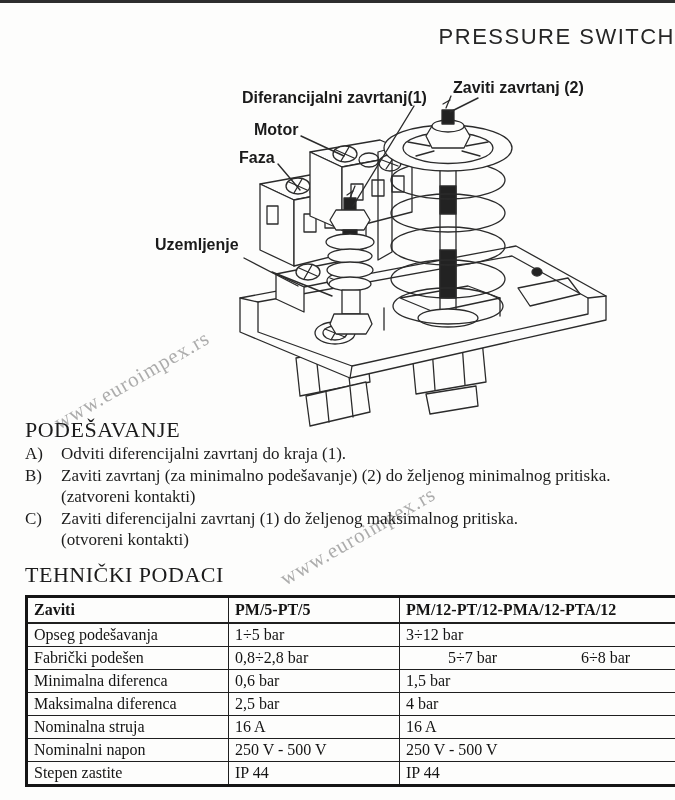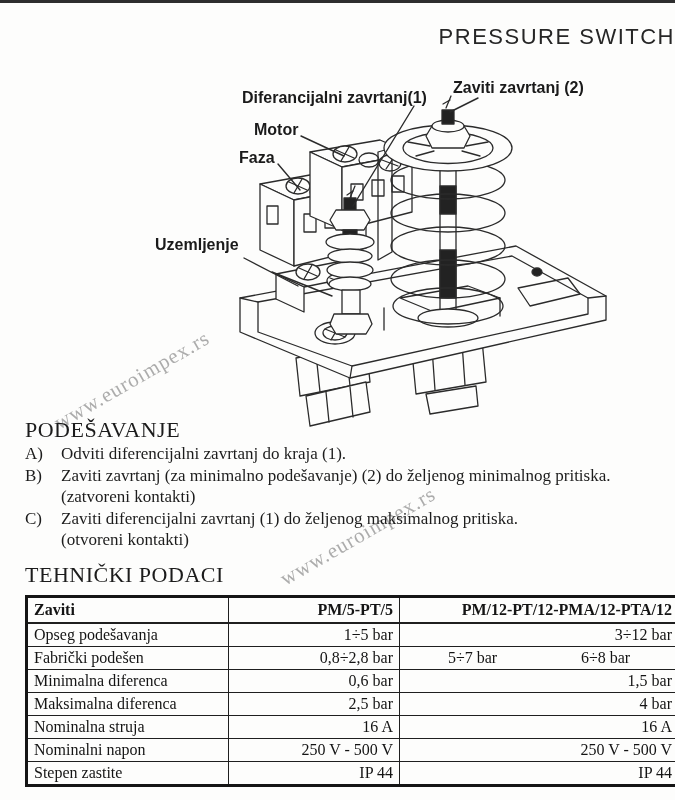--- a/index.html
+++ b/index.html
@@ -39,21 +39,21 @@
   
   table.tech{
     border-collapse:collapse;margin-top:9px;width:624px;
     font-size:16px;color:#141414;table-layout:fixed;
   }
   table.tech td,table.tech th{
     border:1px solid #1f1f1f;padding:1px 6px;height:20px;overflow:hidden;white-space:nowrap;
   }
   table.tech{border:3px solid #151515;}
   table.tech th{font-weight:700;text-align:left;border-bottom:2px solid #1f1f1f;height:22px;}
-  table.tech th.c,table.tech td.c{text-align:right;}
+  table.tech th.c,table.tech td.c{text-align:left;}
   .col-label{width:188px;}
   .col-a{width:158px;}
   .col-b{width:266px;}
   .dual{display:flex;justify-content:space-around;}
   .dual span{display:inline-block;}
 </style>
 </head>
 <body>
 
 <div class="page">

